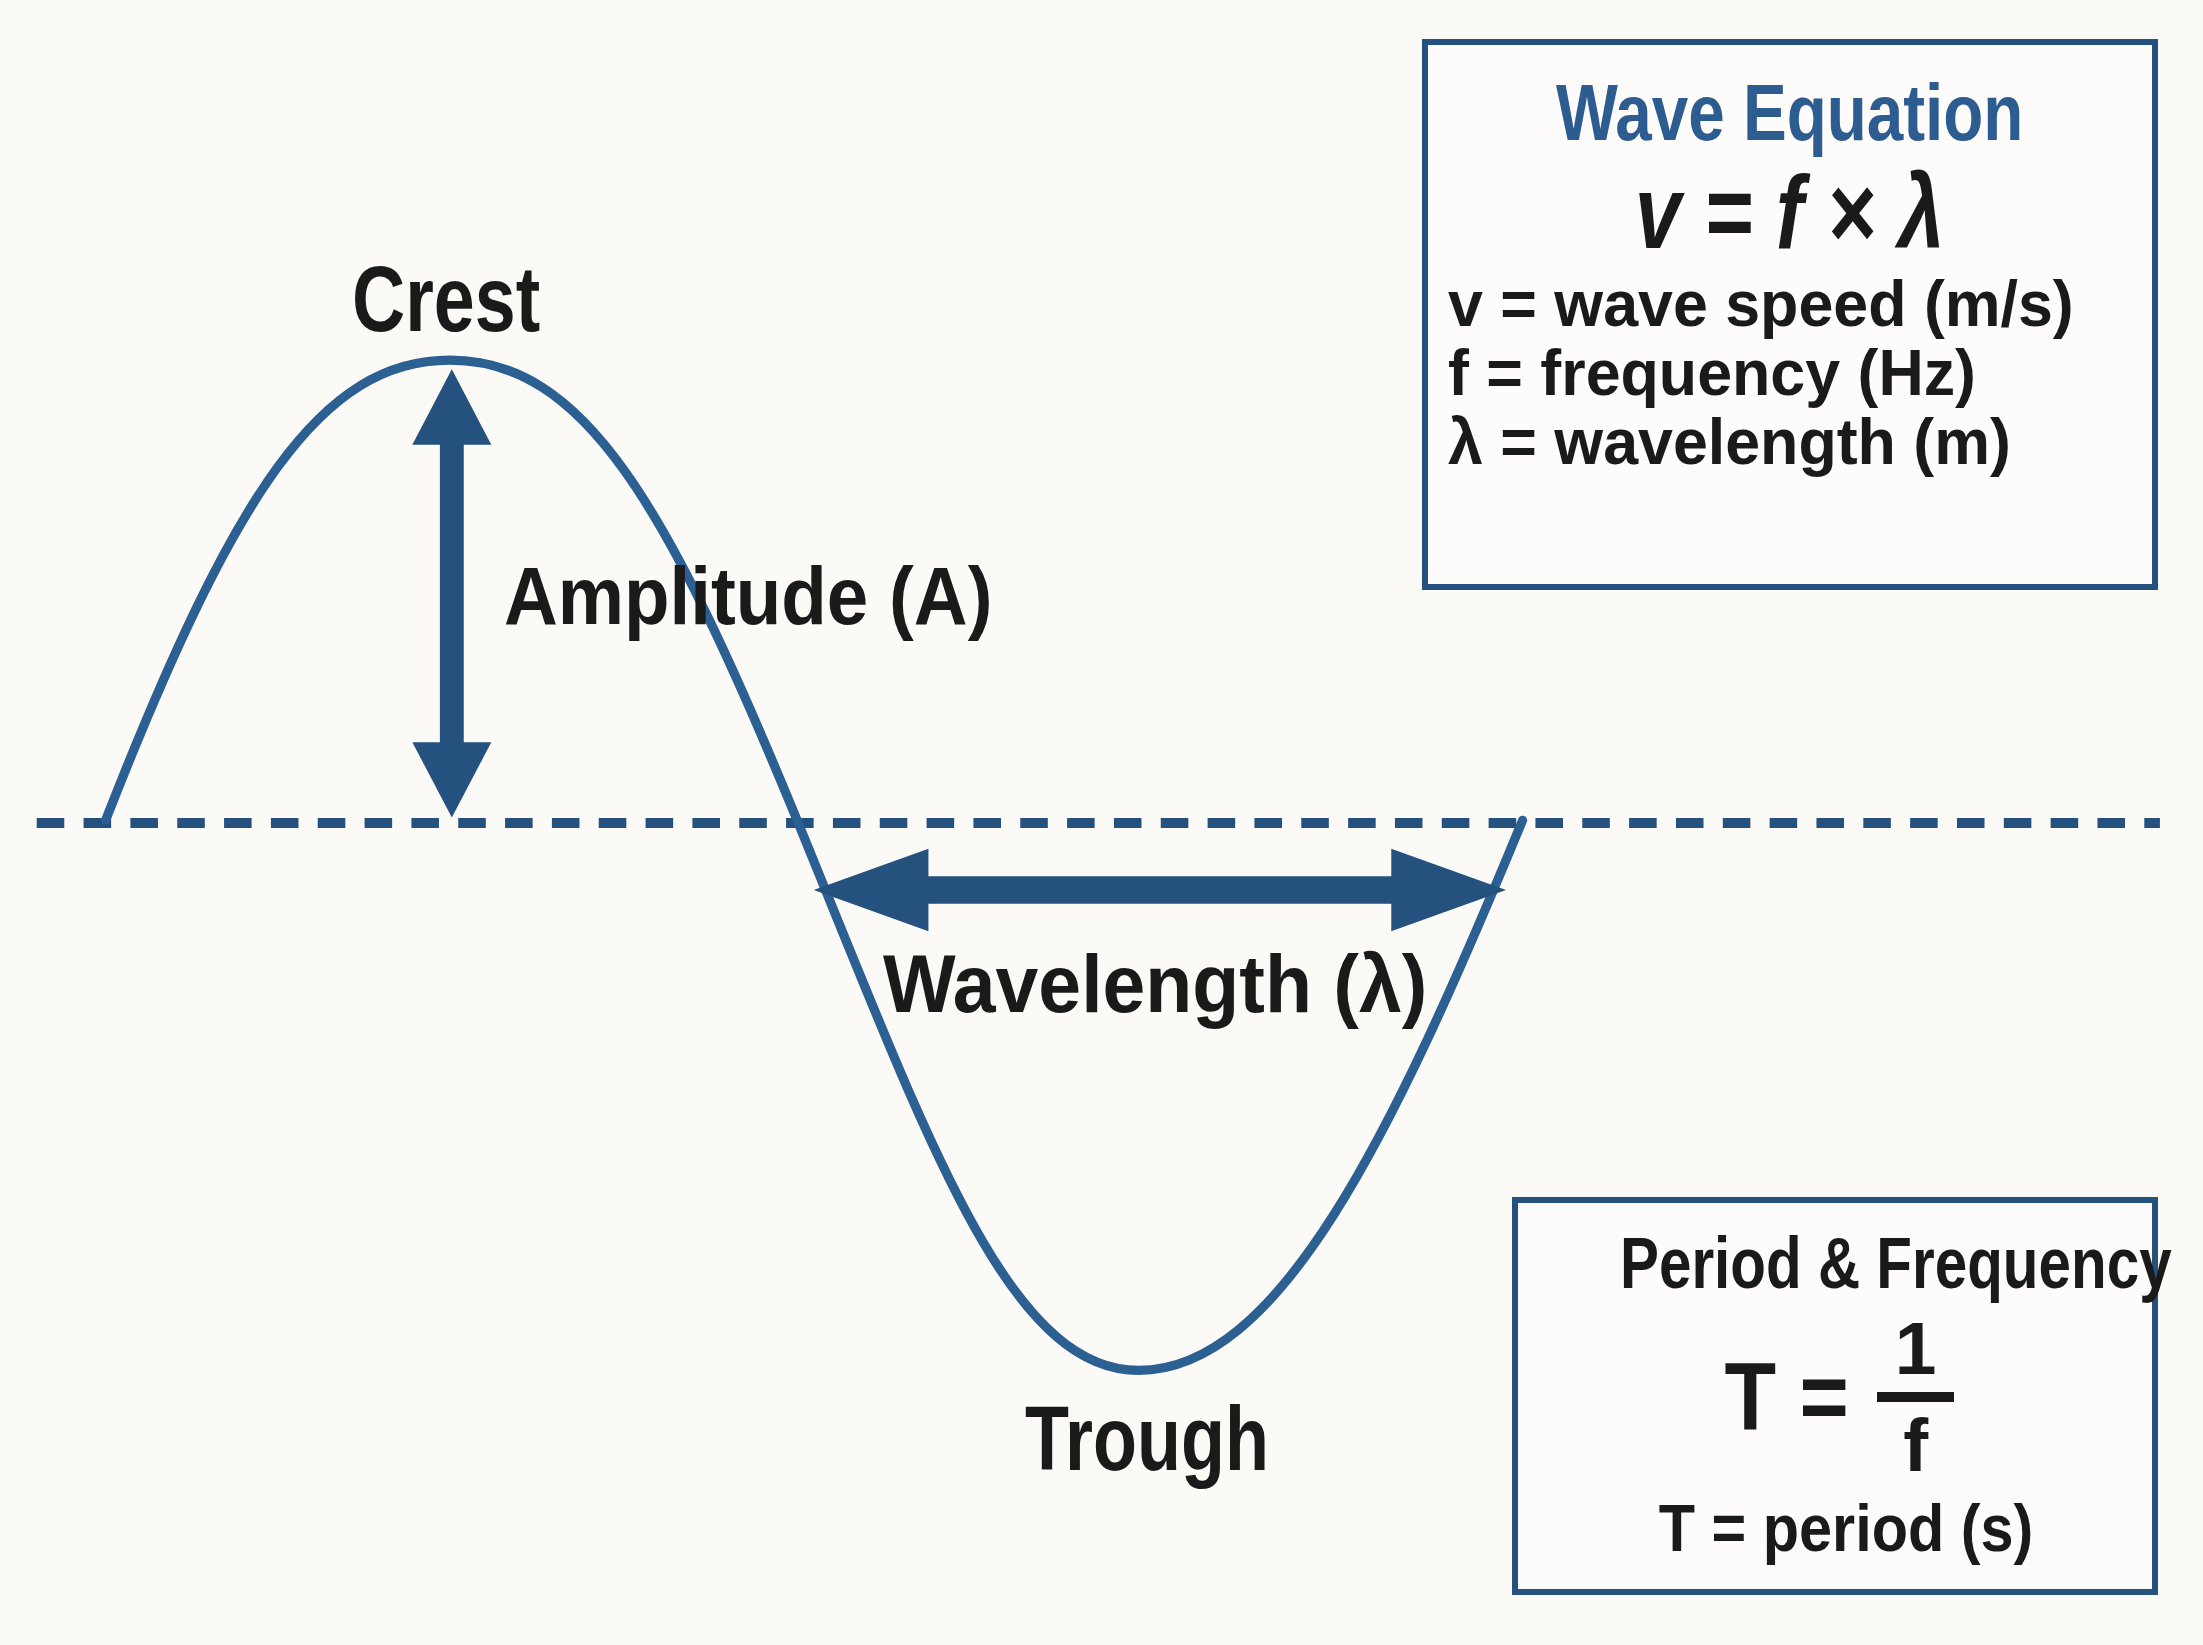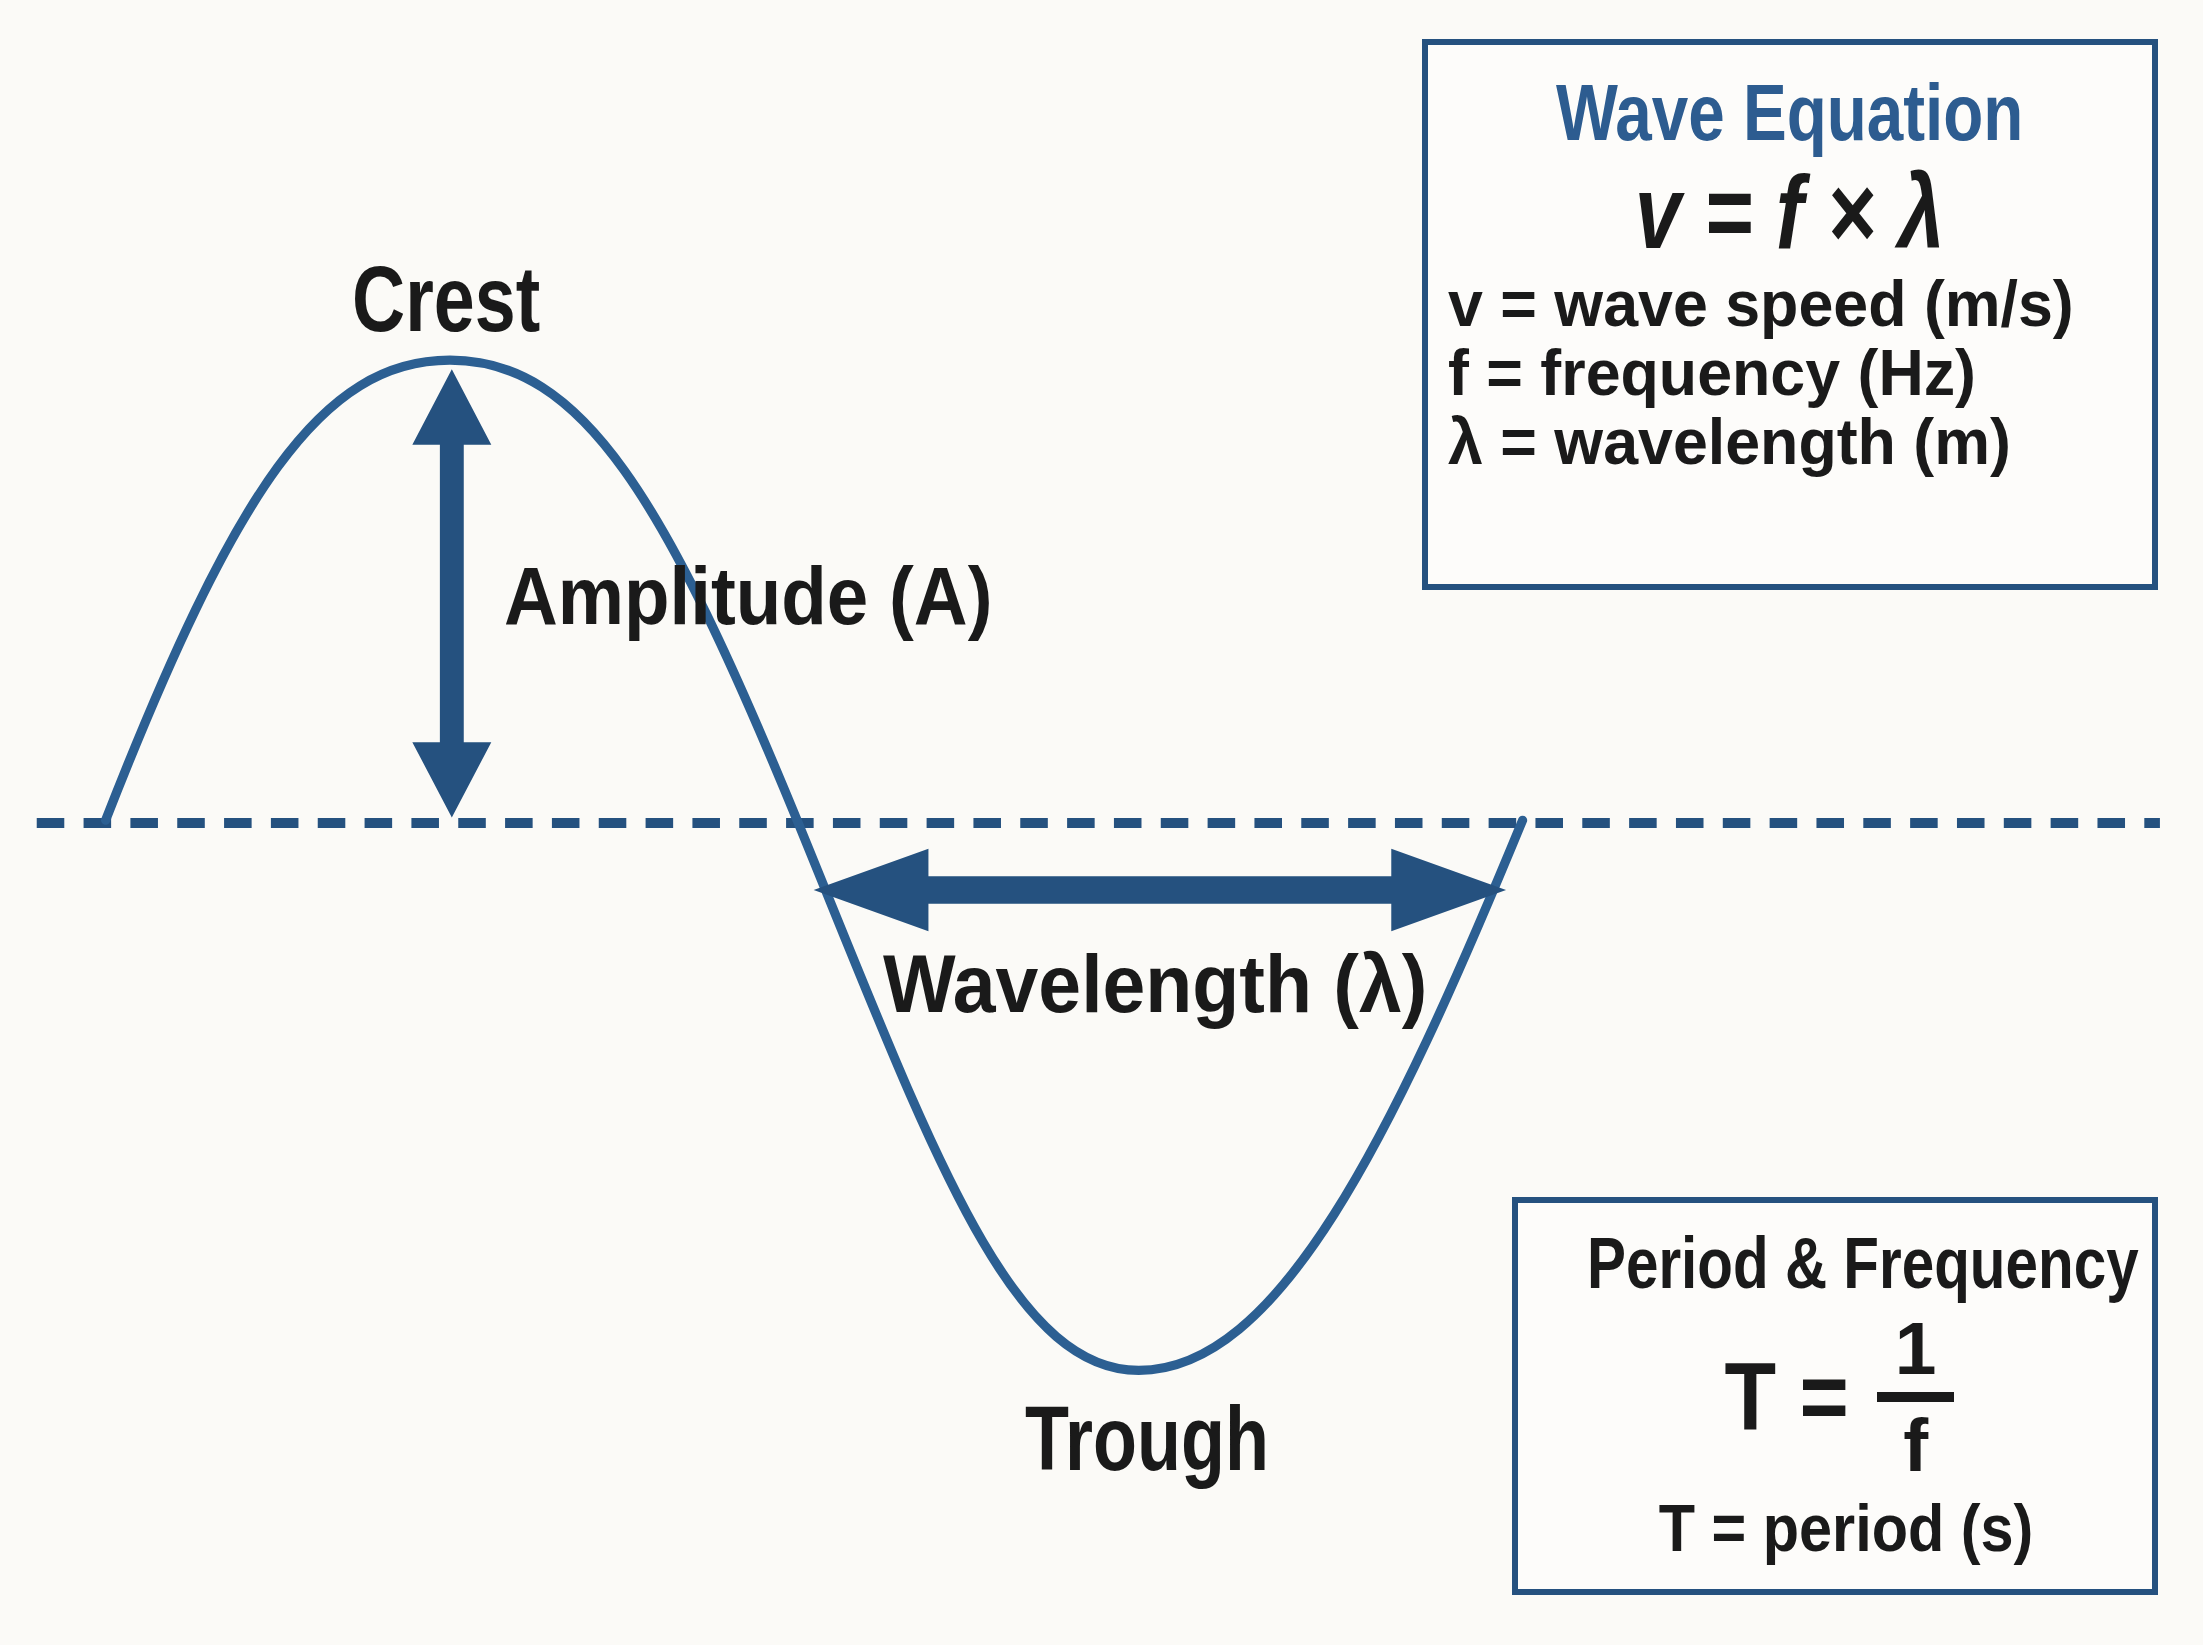--- a/index.html
+++ b/index.html
@@ -65,21 +65,21 @@
     top: 225px;
     font-weight: bold;
     color: var(--ink, #1a1a1a);
     font-size: 64px;
     line-height: 69px;
     transform: scaleX(0.98);
     transform-origin: left top;
     white-space: nowrap;
   }
 
-  .period-title-row { top: 20px; }
+  .period-title-row { top: 20px; margin-left: 33px; }
   .period-title-row .scaled { font-size: 73px; color: var(--ink, #1a1a1a); transform: scaleX(0.80); }
 
   .period-formula {
     position: absolute;
     left: 0; right: 0; top: 108px;
     display: flex;
     justify-content: center;
     align-items: center;
     gap: 20px;
     color: var(--ink, #1a1a1a);

